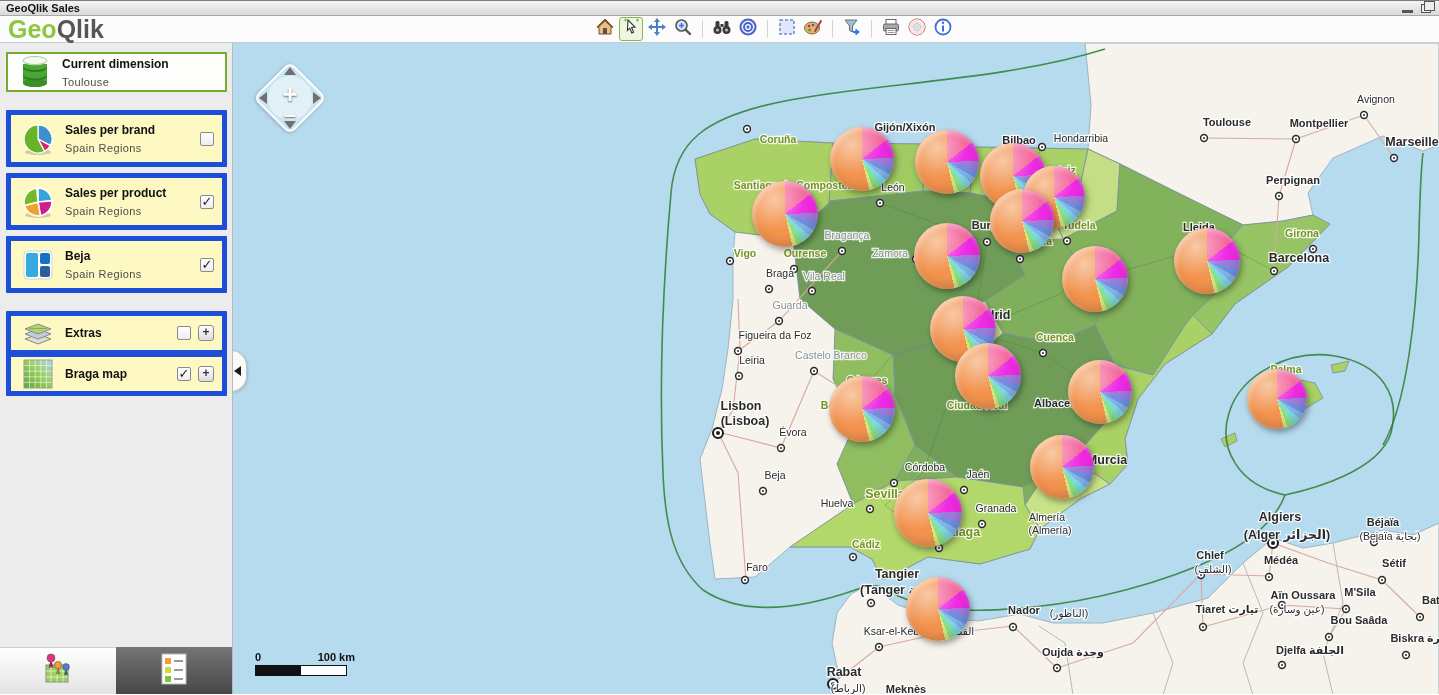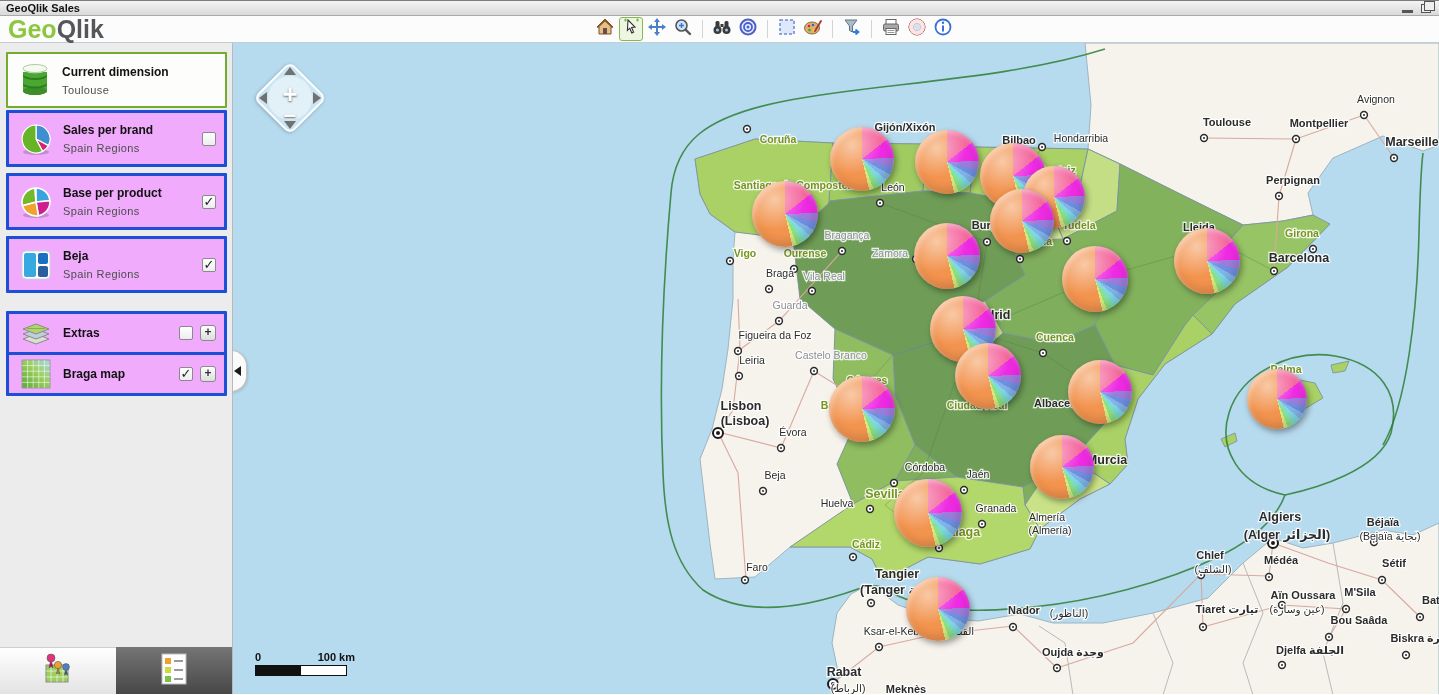--- a/index.html
+++ b/index.html
@@ -25,22 +25,22 @@
   .logo .qlik { color:#54565a; }
   .tools { position:absolute; left:593px; top:1px; display:flex; align-items:center; gap:2px; }
   .toolbtn { width:24px; height:24px; display:flex; align-items:center; justify-content:center;
     border:1px solid transparent; border-radius:3px; }
   .toolbtn.active { border-color:#86b94e; background:#eef5e0; }
   .toolsep { width:1px; height:18px; background:#d4d4d4; margin:0 5px; }
 
   
   .main { display:flex; height:651px; }
   .sidebar { width:233px; background:#ececec; border-right:1px solid #b9b9b9; position:relative; }
-  .card { position:absolute; left:6px; width:221px; background:#f0abfc;
-    border:3px solid #1d4ed8; border-radius:1px; display:flex; align-items:center; padding:6px 8px; cursor:pointer; }
+  .card { position:absolute; left:6px; width:221px; background:#fef9c3;
+    border:5px solid #1d4ed8; border-radius:1px; display:flex; align-items:center; padding:6px 8px; cursor:pointer; }
   .card .cicon { width:38px; display:flex; justify-content:center; flex:none; }
   .card .ctext { margin-left:8px; flex:1; }
   .card .ctitle { font-size:12px; font-weight:bold; color:#111; }
   .card .csub { font-size:11px; color:#4d4d4d; margin-top:5px; letter-spacing:.4px; }
   .card.current { border:2px solid #74ac2d; background:#fdfdfb; }
   .checkbox { width:14px; height:14px; border:1px solid #8a8a8a; border-radius:2px;
     background:linear-gradient(#fff,#ededed); flex:none; font-size:13px; font-weight:bold;
     color:#222; line-height:12px; text-align:center; cursor:pointer; }
   .plusbtn { width:16px; height:16px; border:1px solid #8a8a8a; border-radius:3px;
     background:linear-gradient(#fff,#dcdcdc); font-size:12px; font-weight:bold; color:#333;
@@ -205,21 +205,21 @@
             <circle cx="10" cy="10" r="7.5" fill="#fff" stroke="#3a6fd8" stroke-width="1.8"></circle>
             <rect x="9" y="8.5" width="2" height="6" fill="#3a6fd8"></rect>
             <circle cx="10" cy="5.8" r="1.2" fill="#3a6fd8"></circle>
           </svg></span>
       </span>
     </span>
 </div>
 
 <div class="main">
   <div class="sidebar" id="sidebar">
-      <div class="card current" style="top:9px;height:56px">
+      <div class="card current" style="top:9px;height:40px">
         <span class="cicon">
           <svg width="34" height="36" viewBox="0 0 34 36">
             <ellipse cx="17" cy="29" rx="12" ry="4" fill="#2f7d22"></ellipse>
             <rect x="5" y="10" width="24" height="19" fill="#4aa832"></rect>
             <ellipse cx="17" cy="29" rx="12" ry="4" fill="#3c8f28"></ellipse>
             <ellipse cx="17" cy="22.5" rx="12" ry="4" fill="#2f7d22"></ellipse>
             <ellipse cx="17" cy="20.5" rx="12" ry="4" fill="#4aa832"></ellipse>
             <ellipse cx="17" cy="14" rx="12" ry="4" fill="#2f7d22"></ellipse>
             <ellipse cx="17" cy="12" rx="12" ry="4" fill="#4aa832"></ellipse>
             <ellipse cx="17" cy="7" rx="12" ry="4.2" fill="#e8f4e0"></ellipse>
@@ -256,21 +256,21 @@
             <ellipse cx="17" cy="30" rx="13" ry="3" fill="rgba(0,0,0,.18)"></ellipse>
             <g stroke="#fff" stroke-width="1.6">
               <path d="M17,17 L17,3 A14,14 0 0 1 30.9,15.8 Z" fill="#3ba3dc"></path>
               <path d="M17,17 L30.9,15.8 A14,14 0 0 1 19.4,30.8 Z" fill="#cf1f8e"></path>
               <path d="M17,17 L19.4,30.8 A14,14 0 0 1 3.5,20.6 Z" fill="#f0a22e"></path>
               <path d="M17,17 L3.5,20.6 A14,14 0 0 1 15.8,3.1 Z" fill="#74b929"></path>
             </g>
           </svg>
         </span>
         <span class="ctext">
-          <div class="ctitle">Base per product</div>
+          <div class="ctitle">Sales per product</div>
           <div class="csub">Spain Regions</div>
         </span>
         <span class="ctrls">
           <span class="checkbox">✓</span>
         </span>
       </div>
       <div class="card" style="top:193px;height:57px">
         <span class="cicon">
           <svg width="34" height="34" viewBox="0 0 34 34">
             <rect x="3" y="3" width="28" height="28" rx="4" fill="#fff" stroke="#c8d4dc"></rect>

